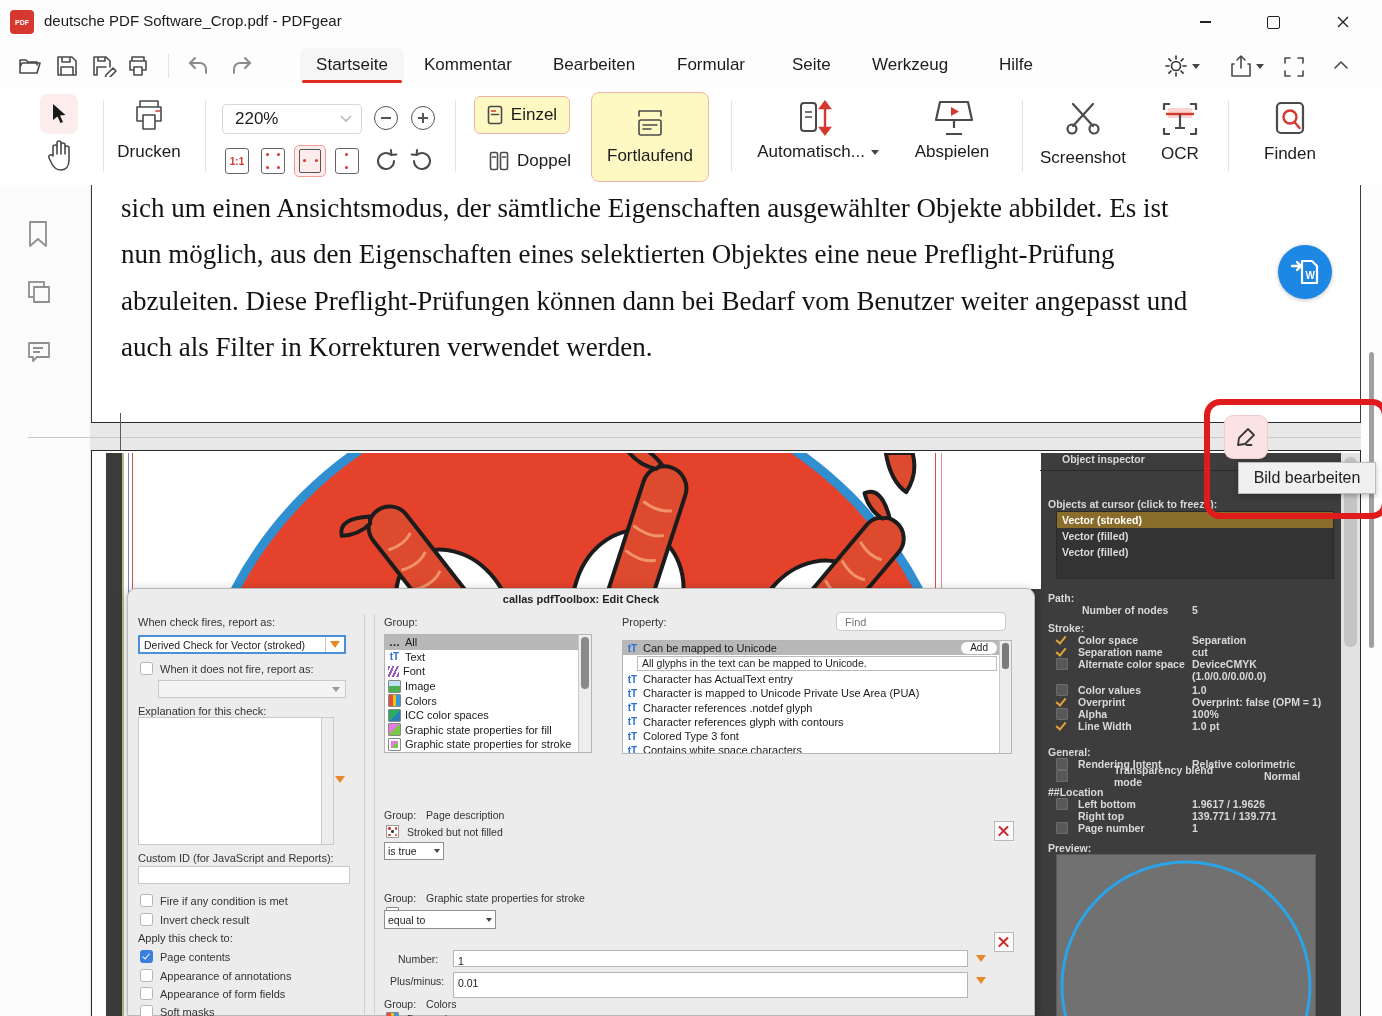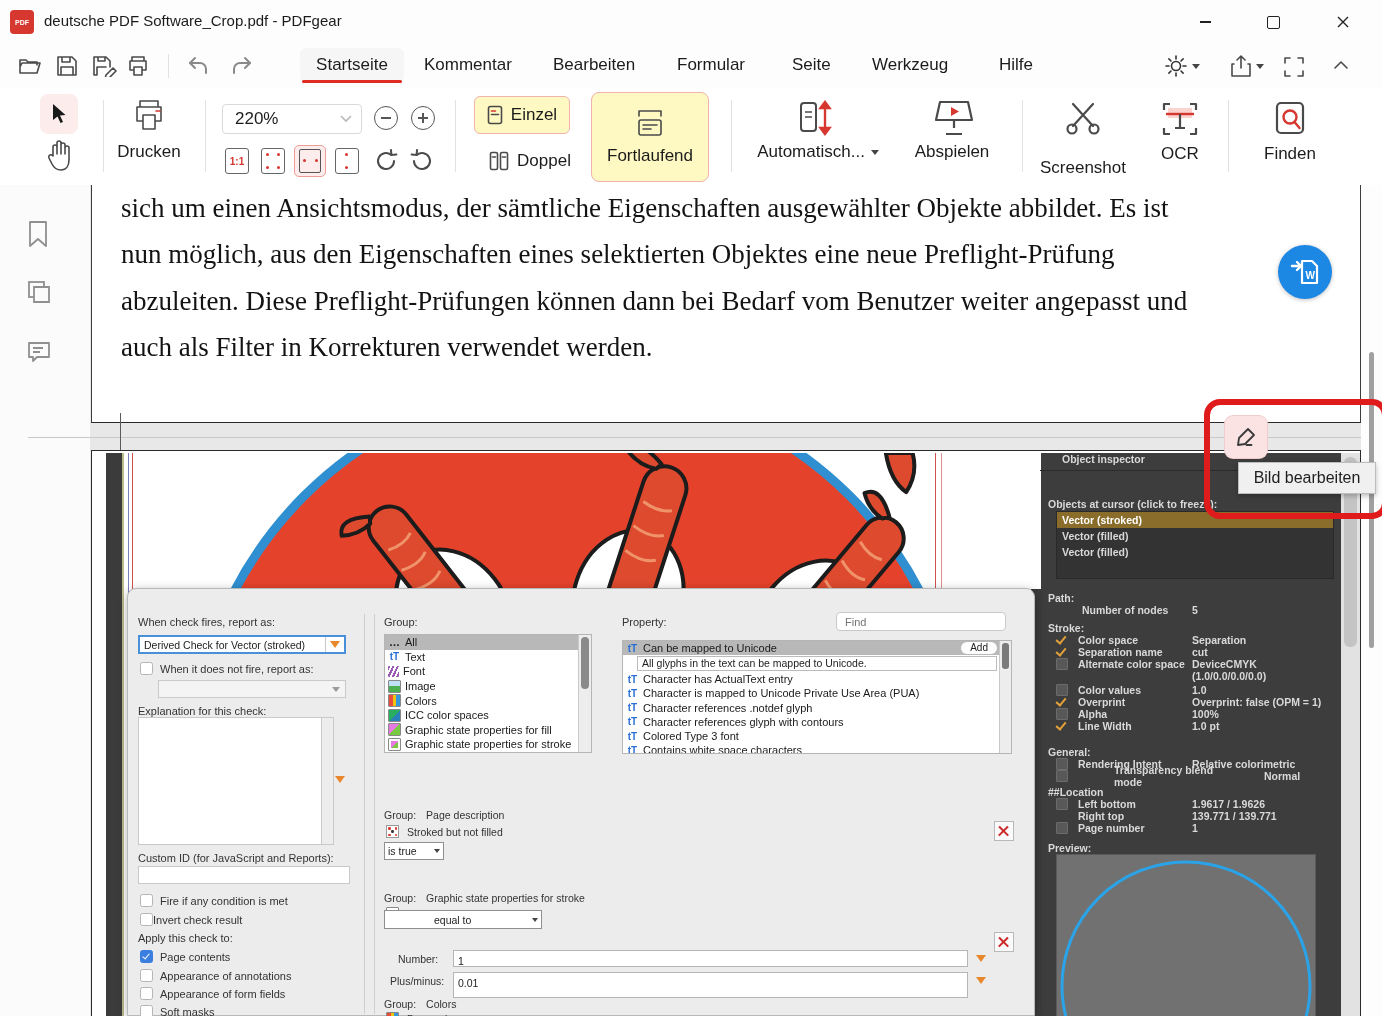--- a/index.html
+++ b/index.html
@@ -249,21 +249,21 @@
     <div class="lbl17" style="text-align:center;">Abspielen</div>
   </div>
   <div class="a vdiv" style="left:1022px;top:100px;height:72px;"></div>
 
   <div class="a" style="left:1036px;top:100px;width:94px;height:76px;">
     <svg width="38" height="36" viewBox="0 0 38 36" style="margin-left:28px;">
         <path d="M9 4 L29 26 M29 4 L9 26" stroke="#4a4a4a" stroke-width="2.2" stroke-linecap="round"></path>
         <circle cx="8" cy="29" r="4.5" fill="none" stroke="#4a4a4a" stroke-width="2.2"></circle>
         <circle cx="30" cy="29" r="4.5" fill="none" stroke="#4a4a4a" stroke-width="2.2"></circle>
       </svg>
-    <div class="lbl17" style="text-align:center;margin-top:18px;">Screenshot</div>
+    <div class="lbl17" style="text-align:center;margin-top:8px;">Screenshot</div>
   </div>
   <div class="a" style="left:1146px;top:100px;width:68px;height:76px;">
     <svg width="40" height="38" viewBox="0 0 40 38" style="margin-left:14px;">
       <rect x="8" y="8" width="24" height="10" fill="#f9c9c4" opacity="0.8"></rect>
       <path d="M4 10 v-6 h6 M30 4 h6 v6 M36 28 v6 h-6 M10 34 h-6 v-6" fill="none" stroke="#4a4a4a" stroke-width="2.2" stroke-linejoin="round"></path>
       <path d="M6 14 h28" stroke="#d6372f" stroke-width="2.4"></path>
       <path d="M20 14 v14 M15 28 h10" stroke="#4a4a4a" stroke-width="2.2"></path>
     </svg>
     <div class="lbl17" style="text-align:center;margin-top:2px;">OCR</div>
   </div>
@@ -463,20 +463,21 @@
     </div>
 
   <div class="a insp" style="left:1048px;top:842px;">Preview:</div>
   <div class="a" style="left:1056px;top:854px;width:258px;height:162px;background:#717171;border:1px solid #5a5a5a;overflow:hidden;">
     <svg width="258" height="162">
         <circle cx="129" cy="131" r="124" fill="none" stroke="#2aa3e8" stroke-width="3"></circle>
       </svg>
   </div>
 
   <div class="a" style="left:127px;top:588px;width:908px;height:428px;background:#ececec;border:1px solid #b8b8b8;border-radius:9px 9px 0 0;box-shadow:0 2px 10px rgba(0,0,0,.3);box-sizing:border-box;">
+    <div class="s11" style="position:absolute;left:0;right:0;top:4px;text-align:center;font-weight:700;">callas pdfToolbox: Edit Check</div>
 
     <div class="s11" style="position:absolute;left:10px;top:27px;color:#333;">When check fires, report as:</div>
     <div style="position:absolute;left:10px;top:46px;width:208px;height:19px;background:#fff;border:2px solid #4a90d9;display:flex;align-items:center;box-sizing:border-box;">
       <span class="s10" style="flex:1;padding-left:4px;white-space:nowrap;overflow:hidden;">Derived Check for Vector (stroked)</span>
       <span style="width:18px;display:flex;justify-content:center;border-left:1px solid #c9c9c9;align-self:stretch;align-items:center;">
           <span class="ocaret"></span>
         </span>
     </div>
     <div style="position:absolute;left:12px;top:73px;display:flex;align-items:center;gap:7px;">
       <span class="chk"></span>
@@ -493,21 +494,21 @@
     </div>
     <span class="ocaret" style="position:absolute;left:207px;top:187px;"></span>
 
     <div class="s11" style="position:absolute;left:10px;top:263px;color:#333;">Custom ID (for JavaScript and Reports):</div>
     <input style="position: absolute; left: 10px; top: 277px; width: 212px; height: 18px; background: rgb(255, 255, 255); border: 1px solid rgb(201, 201, 201); box-sizing: border-box; font: 11px &quot;Liberation Sans&quot;, sans-serif; padding: 0px 3px;">
 
     <div style="position:absolute;left:12px;top:305px;display:flex;align-items:center;gap:7px;">
       <span class="chk"></span>
       <span class="s11" style="color:#333;">Fire if any condition is met</span>
     </div>
-    <div style="position:absolute;left:12px;top:324px;display:flex;align-items:center;">
+    <div style="position:absolute;left:12px;top:324px;display:flex;align-items:center;gap:7px;">
       <span class="chk"></span>
       <span class="s11" style="color:#333;">Invert check result</span>
     </div>
     <div class="s11" style="position:absolute;left:10px;top:343px;color:#333;">Apply this check to:</div>
     <div style="position:absolute;left:12px;top:361px;display:flex;align-items:center;gap:7px;">
       <span class="chk on"></span>
       <span class="s11" style="color:#333;">Page contents</span>
     </div>
     <div style="position:absolute;left:12px;top:380px;display:flex;align-items:center;gap:7px;">
       <span class="chk"></span>
@@ -626,21 +627,21 @@
     <div class="xmark" style="position:absolute;left:866px;top:232px;"></div>
 
     <div style="position:absolute;left:256px;top:303px;display:flex;gap:10px;">
       <span class="s10" style="color:#333;">Group:</span>
       <span class="s10" style="color:#333;">Graphic state properties for stroke</span>
     </div>
     <div style="position:absolute;left:258px;top:318px;display:flex;align-items:center;gap:8px;">
       <span class="iconbox" style="background:linear-gradient(135deg,#e67ae0 50%,#7ac943 50%);border:1px solid #888;box-shadow:inset 0 0 0 2px #fff;"></span>
       <span class="s10" style="color:#333;">Line width</span>
     </div>
-    <div class="combo" style="position:absolute;left:256px;top:321px;width:110px;height:17px;border-color:#8f8f8f;padding-left:46px;">
+    <div class="combo" style="position:absolute;left:256px;top:321px;width:110px;height:17px;border-color:#8f8f8f;">
       <span class="s10" style="flex:1;padding-left:3px;">equal to</span>
       <span class="caret" style="border-top-width:4px;border-left-width:3px;border-right-width:3px;margin-right:3px;"></span>
     </div>
     <div class="xmark" style="position:absolute;left:866px;top:343px;"></div>
 
     <span class="s10" style="position:absolute;left:270px;top:364px;color:#333;">Number:</span>
     <div style="position:absolute;left:325px;top:361px;width:515px;height:17px;background:#fff;border:1px solid #b5b5b5;box-sizing:border-box;">
       <span class="s10" style="padding-left:4px;">1</span>
     </div>
     <span class="ocaret" style="position:absolute;left:848px;top:366px;"></span>

